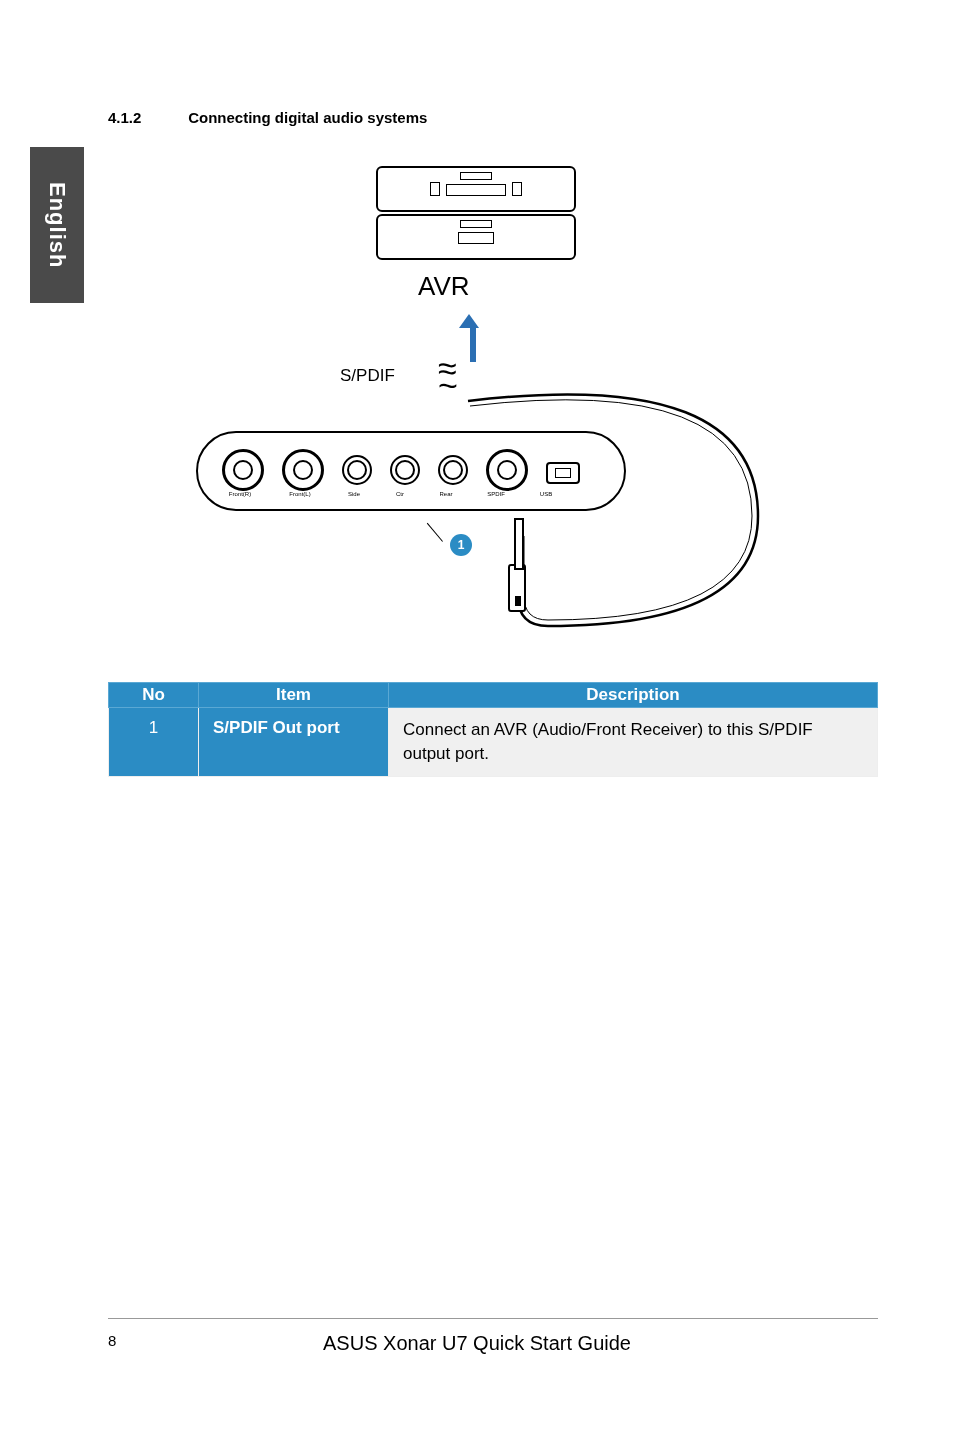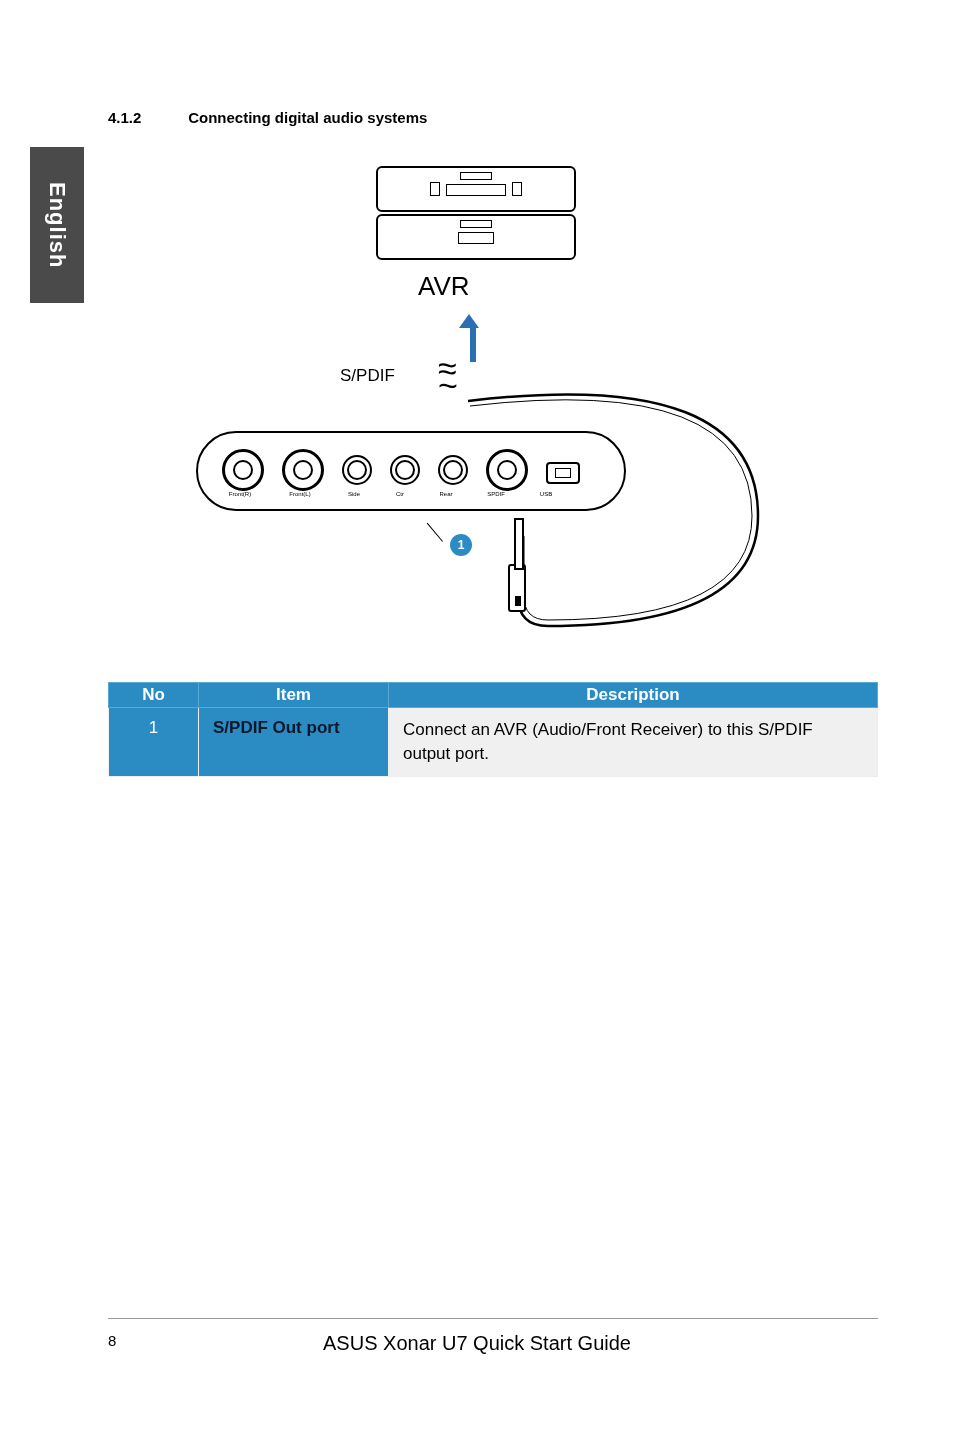--- a/index.html
+++ b/index.html
@@ -274,21 +274,21 @@
   border: 1px solid #eee;
 }
 .port-table td.num {
   background: #2b8cc4;
   color: #fff;
   text-align: center;
   font-weight: normal;
 }
 .port-table td.item {
   background: #2b8cc4;
-  color: #0f172a;
+  color: #ffffff;
   font-weight: bold;
 }
 .port-table td.desc {
   background: #f0f0f0;
   color: #000;
   line-height: 1.4;
 }
 
 .footer-rule {
   position: absolute;

